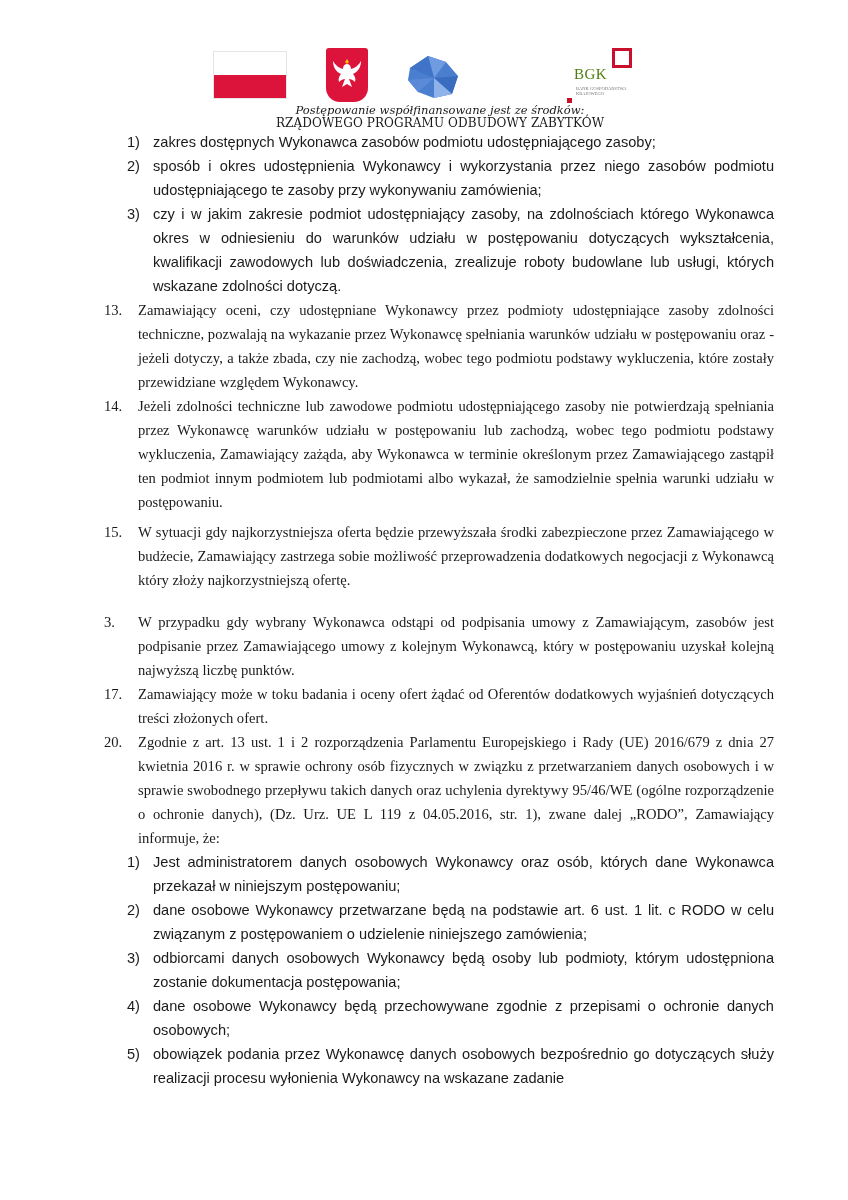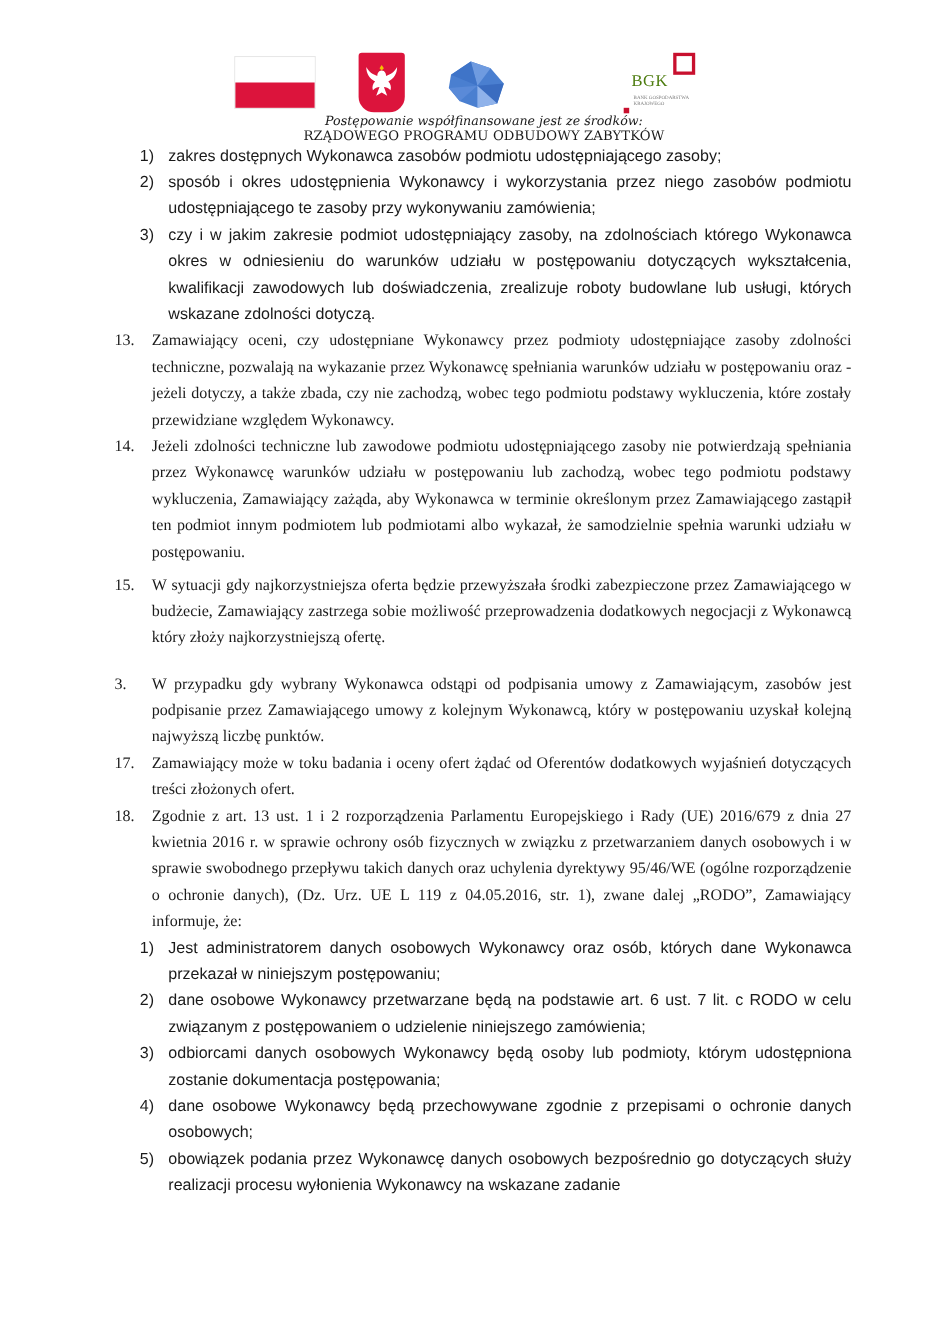--- a/index.html
+++ b/index.html
@@ -103,30 +103,30 @@
   </div>
   <div class="para l1" style="top:482px">
     <span class="num">3.</span>
     <span class="txt">W przypadku gdy wybrany Wykonawca odstąpi od podpisania umowy z Zamawiającym, zasobów jest podpisanie przez Zamawiającego umowy z kolejnym Wykonawcą, który w postępowaniu uzyskał kolejną najwyższą liczbę punktów.</span>
   </div>
   <div class="para l1" style="top:554px">
     <span class="num">17.</span>
     <span class="txt">Zamawiający może w toku badania i oceny ofert żądać od Oferentów dodatkowych wyjaśnień dotyczących treści złożonych ofert.</span>
   </div>
   <div class="para l1" style="top:602px">
-    <span class="num">18.</span>
+    <span class="num">20.</span>
     <span class="txt">Zgodnie z art. 13 ust. 1 i 2 rozporządzenia Parlamentu Europejskiego i Rady (UE) 2016/679 z dnia 27 kwietnia 2016 r. w sprawie ochrony osób fizycznych w związku z przetwarzaniem danych osobowych i w sprawie swobodnego przepływu takich danych oraz uchylenia dyrektywy 95/46/WE (ogólne rozporządzenie o ochronie danych), (Dz. Urz. UE L 119 z 04.05.2016, str. 1), zwane dalej „RODO”, Zamawiający informuje, że:</span>
   </div>
   <div class="para sub" style="top:722px">
     <span class="num">1)</span>
     <span class="txt">Jest administratorem danych osobowych Wykonawcy oraz osób, których dane Wykonawca przekazał w niniejszym postępowaniu;</span>
   </div>
   <div class="para sub" style="top:770px">
     <span class="num">2)</span>
-    <span class="txt">dane osobowe Wykonawcy przetwarzane będą na podstawie art. 6 ust. 7 lit. c RODO w celu związanym z postępowaniem o udzielenie niniejszego zamówienia;</span>
+    <span class="txt">dane osobowe Wykonawcy przetwarzane będą na podstawie art. 6 ust. 1 lit. c RODO w celu związanym z postępowaniem o udzielenie niniejszego zamówienia;</span>
   </div>
   <div class="para sub" style="top:818px">
     <span class="num">3)</span>
     <span class="txt">odbiorcami danych osobowych Wykonawcy będą osoby lub podmioty, którym udostępniona zostanie dokumentacja postępowania;</span>
   </div>
   <div class="para sub" style="top:866px">
     <span class="num">4)</span>
     <span class="txt">dane osobowe Wykonawcy będą przechowywane zgodnie z przepisami o ochronie danych osobowych;</span>
   </div>
   <div class="para sub" style="top:914px">

